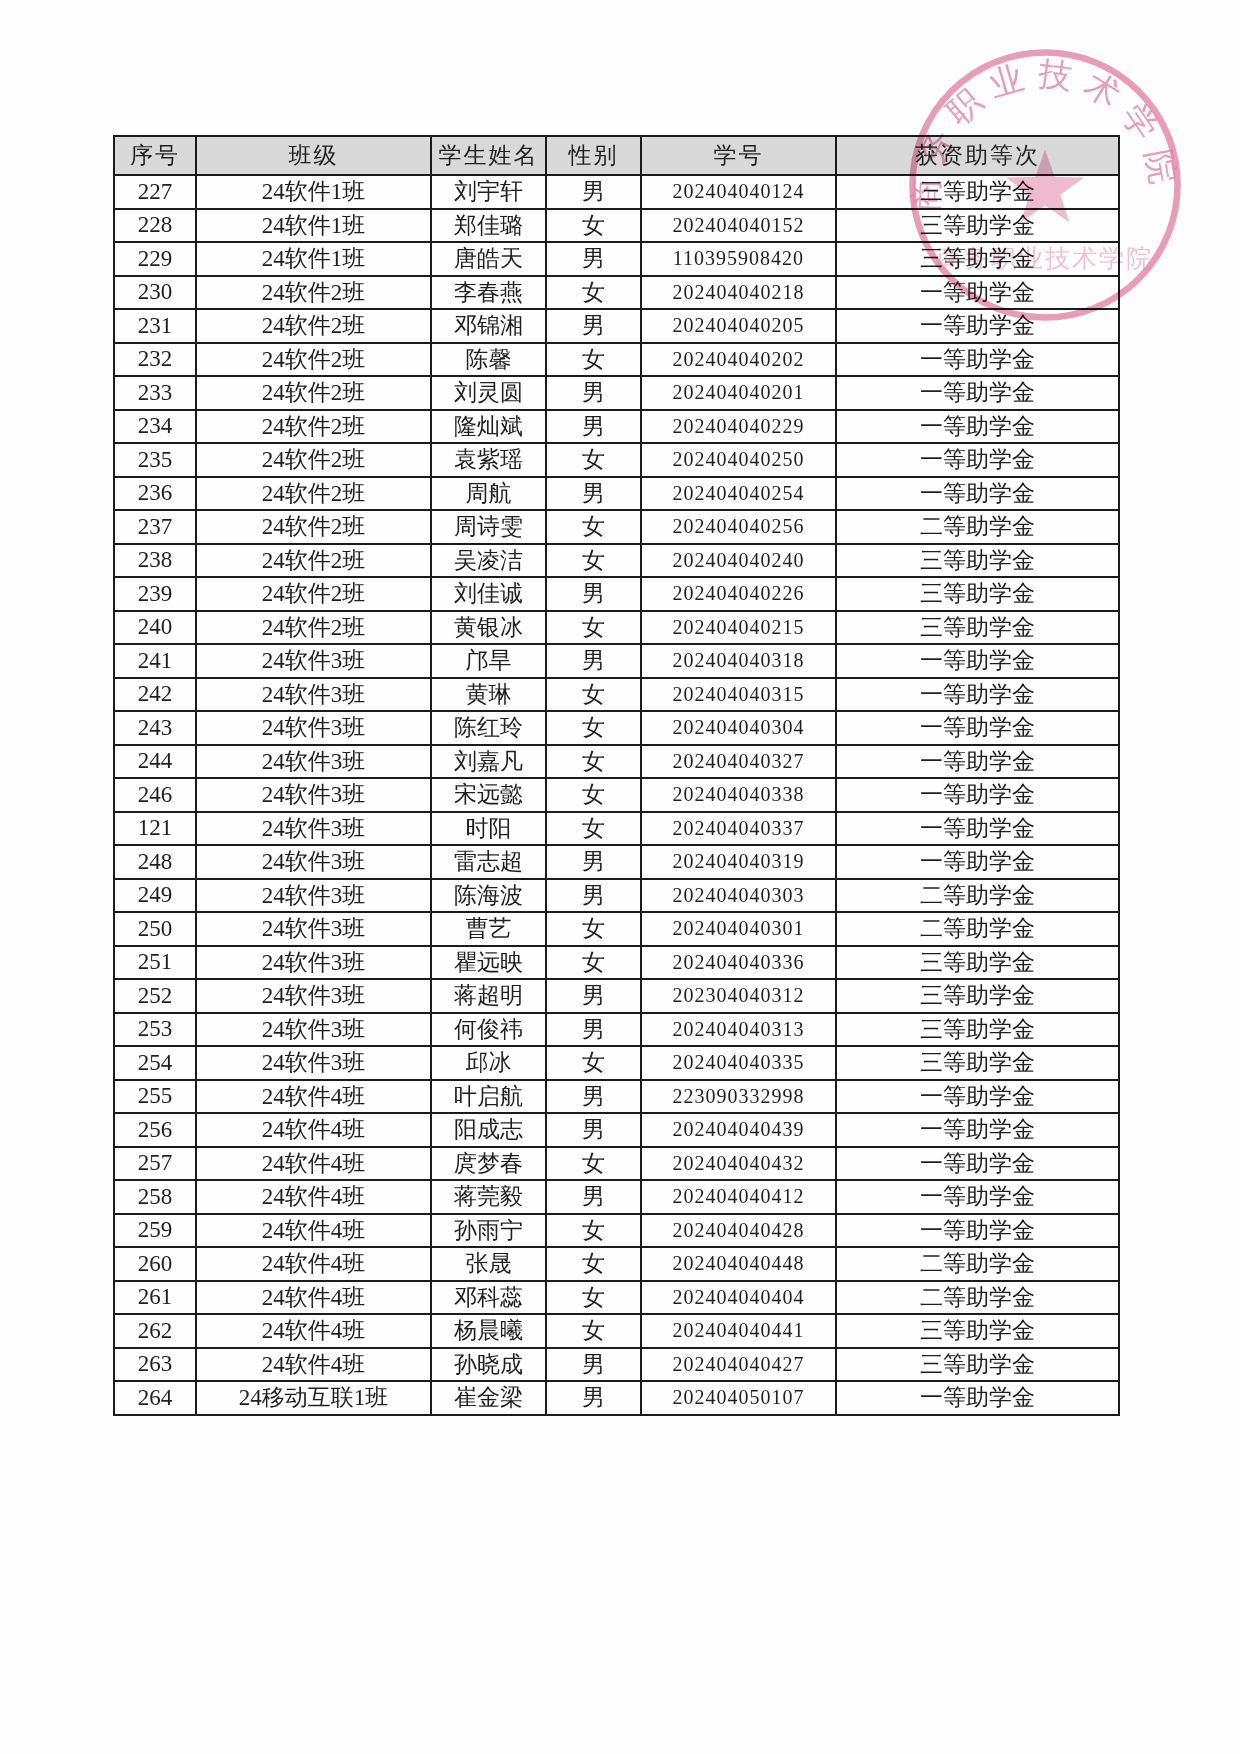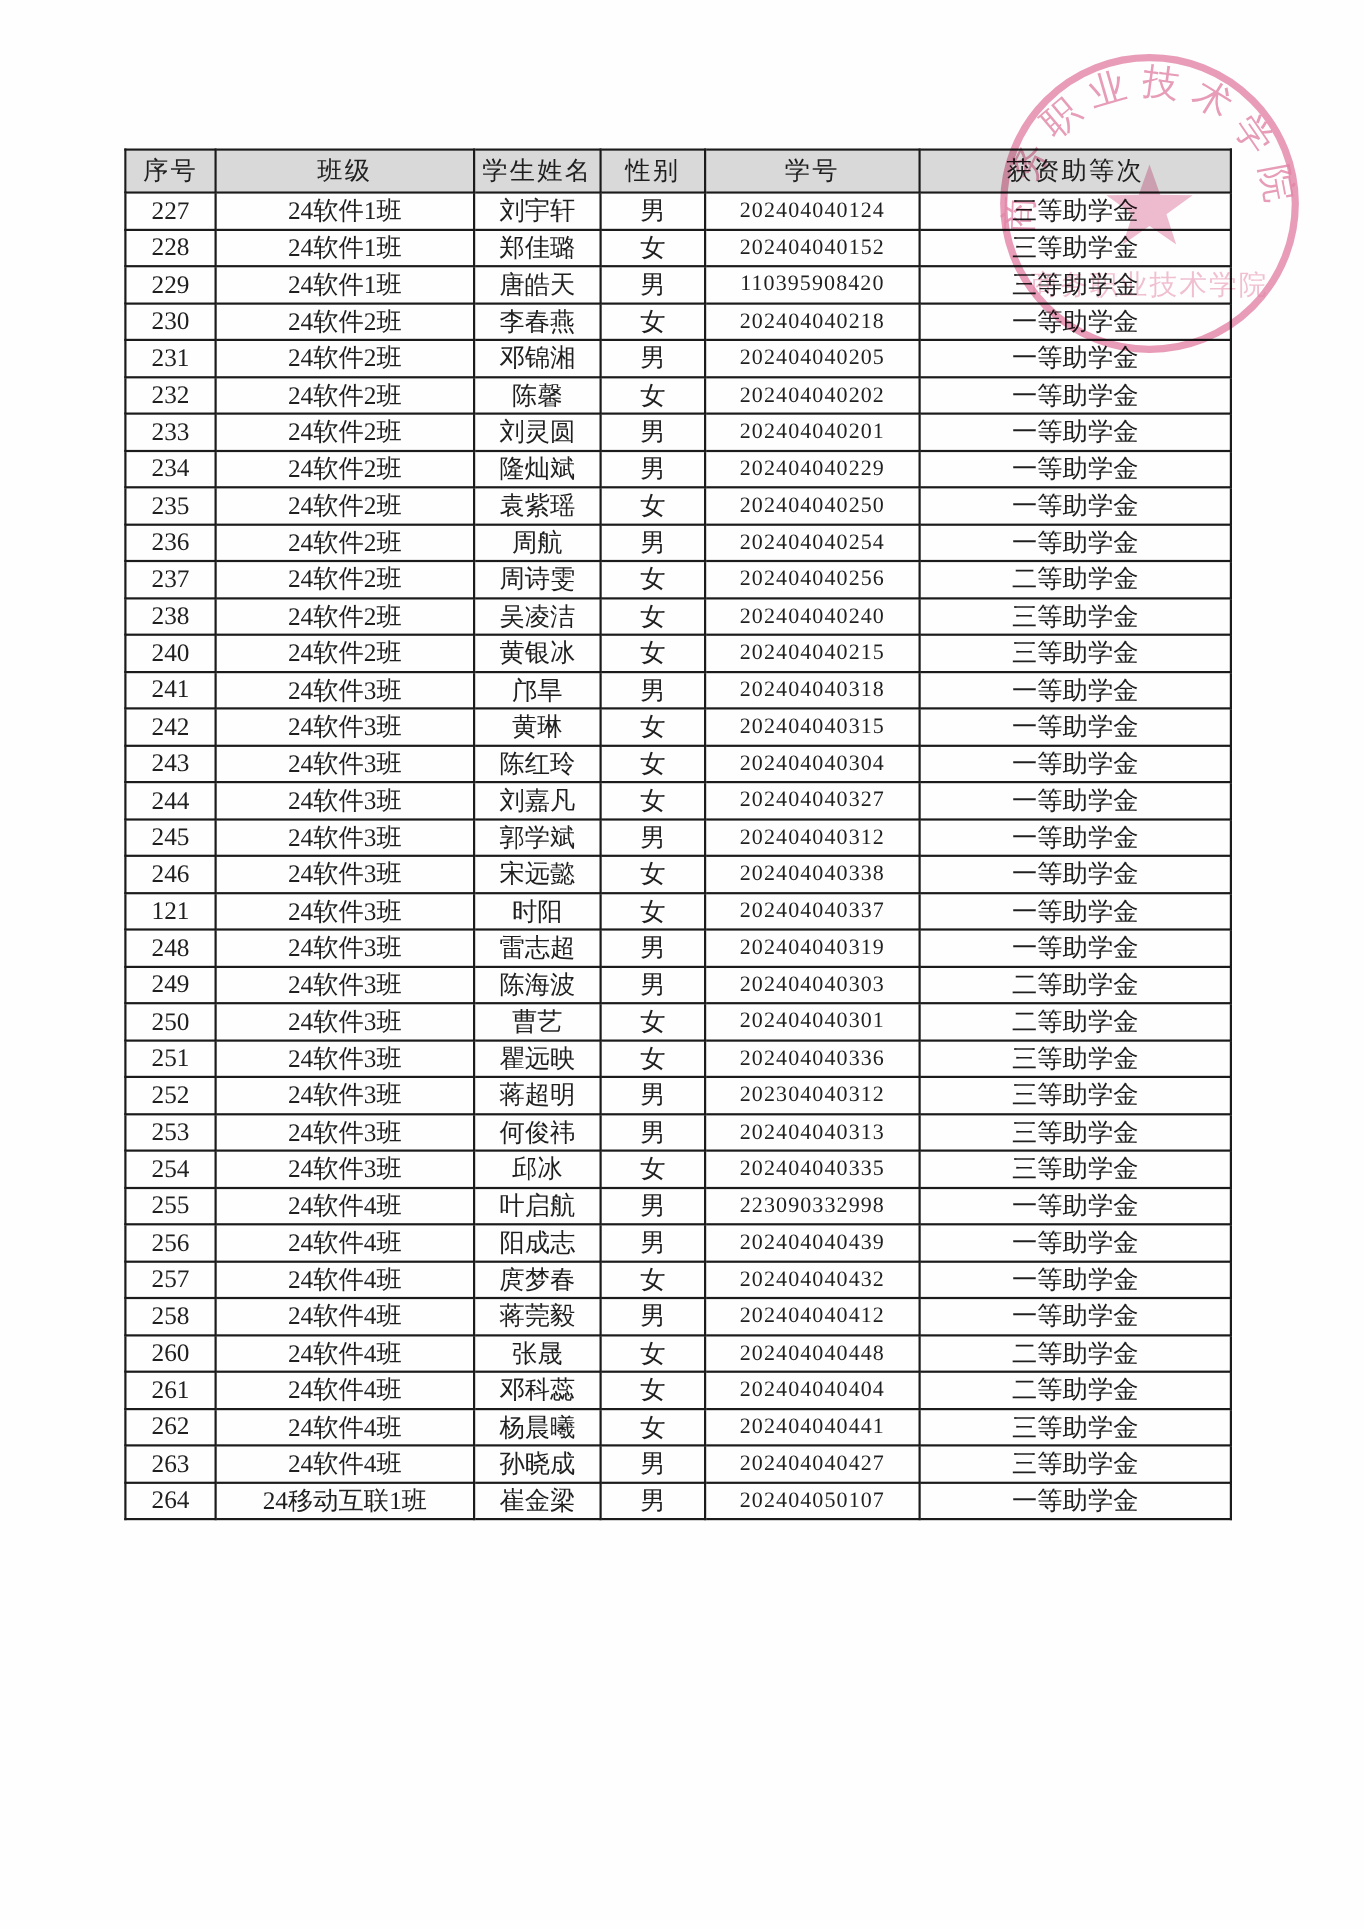--- a/index.html
+++ b/index.html
@@ -174,20 +174,28 @@
         </tr>
         <tr>
           <td class="col-no">238</td>
           <td class="col-class_name">24软件2班</td>
           <td class="col-student_name">吴凌洁</td>
           <td class="col-gender">女</td>
           <td class="col-student_id">202404040240</td>
           <td class="col-grant_level">三等助学金</td>
         </tr>
         <tr>
+          <td class="col-no">239</td>
+          <td class="col-class_name">24软件2班</td>
+          <td class="col-student_name">刘佳诚</td>
+          <td class="col-gender">男</td>
+          <td class="col-student_id">202404040226</td>
+          <td class="col-grant_level">三等助学金</td>
+        </tr>
+        <tr>
           <td class="col-no">240</td>
           <td class="col-class_name">24软件2班</td>
           <td class="col-student_name">黄银冰</td>
           <td class="col-gender">女</td>
           <td class="col-student_id">202404040215</td>
           <td class="col-grant_level">三等助学金</td>
         </tr>
         <tr>
           <td class="col-no">241</td>
           <td class="col-class_name">24软件3班</td>
@@ -211,28 +219,20 @@
           <td class="col-gender">女</td>
           <td class="col-student_id">202404040304</td>
           <td class="col-grant_level">一等助学金</td>
         </tr>
         <tr>
           <td class="col-no">244</td>
           <td class="col-class_name">24软件3班</td>
           <td class="col-student_name">刘嘉凡</td>
           <td class="col-gender">女</td>
           <td class="col-student_id">202404040327</td>
-          <td class="col-grant_level">一等助学金</td>
-        </tr>
-        <tr>
-          <td class="col-no">245</td>
-          <td class="col-class_name">24软件3班</td>
-          <td class="col-student_name">郭学斌</td>
-          <td class="col-gender">男</td>
-          <td class="col-student_id">202404040312</td>
           <td class="col-grant_level">一等助学金</td>
         </tr>
         <tr>
           <td class="col-no">246</td>
           <td class="col-class_name">24软件3班</td>
           <td class="col-student_name">宋远懿</td>
           <td class="col-gender">女</td>
           <td class="col-student_id">202404040338</td>
           <td class="col-grant_level">一等助学金</td>
         </tr>
@@ -323,20 +323,28 @@
           <td class="col-gender">女</td>
           <td class="col-student_id">202404040432</td>
           <td class="col-grant_level">一等助学金</td>
         </tr>
         <tr>
           <td class="col-no">258</td>
           <td class="col-class_name">24软件4班</td>
           <td class="col-student_name">蒋莞毅</td>
           <td class="col-gender">男</td>
           <td class="col-student_id">202404040412</td>
+          <td class="col-grant_level">一等助学金</td>
+        </tr>
+        <tr>
+          <td class="col-no">259</td>
+          <td class="col-class_name">24软件4班</td>
+          <td class="col-student_name">孙雨宁</td>
+          <td class="col-gender">女</td>
+          <td class="col-student_id">202404040428</td>
           <td class="col-grant_level">一等助学金</td>
         </tr>
         <tr>
           <td class="col-no">260</td>
           <td class="col-class_name">24软件4班</td>
           <td class="col-student_name">张晟</td>
           <td class="col-gender">女</td>
           <td class="col-student_id">202404040448</td>
           <td class="col-grant_level">二等助学金</td>
         </tr>

